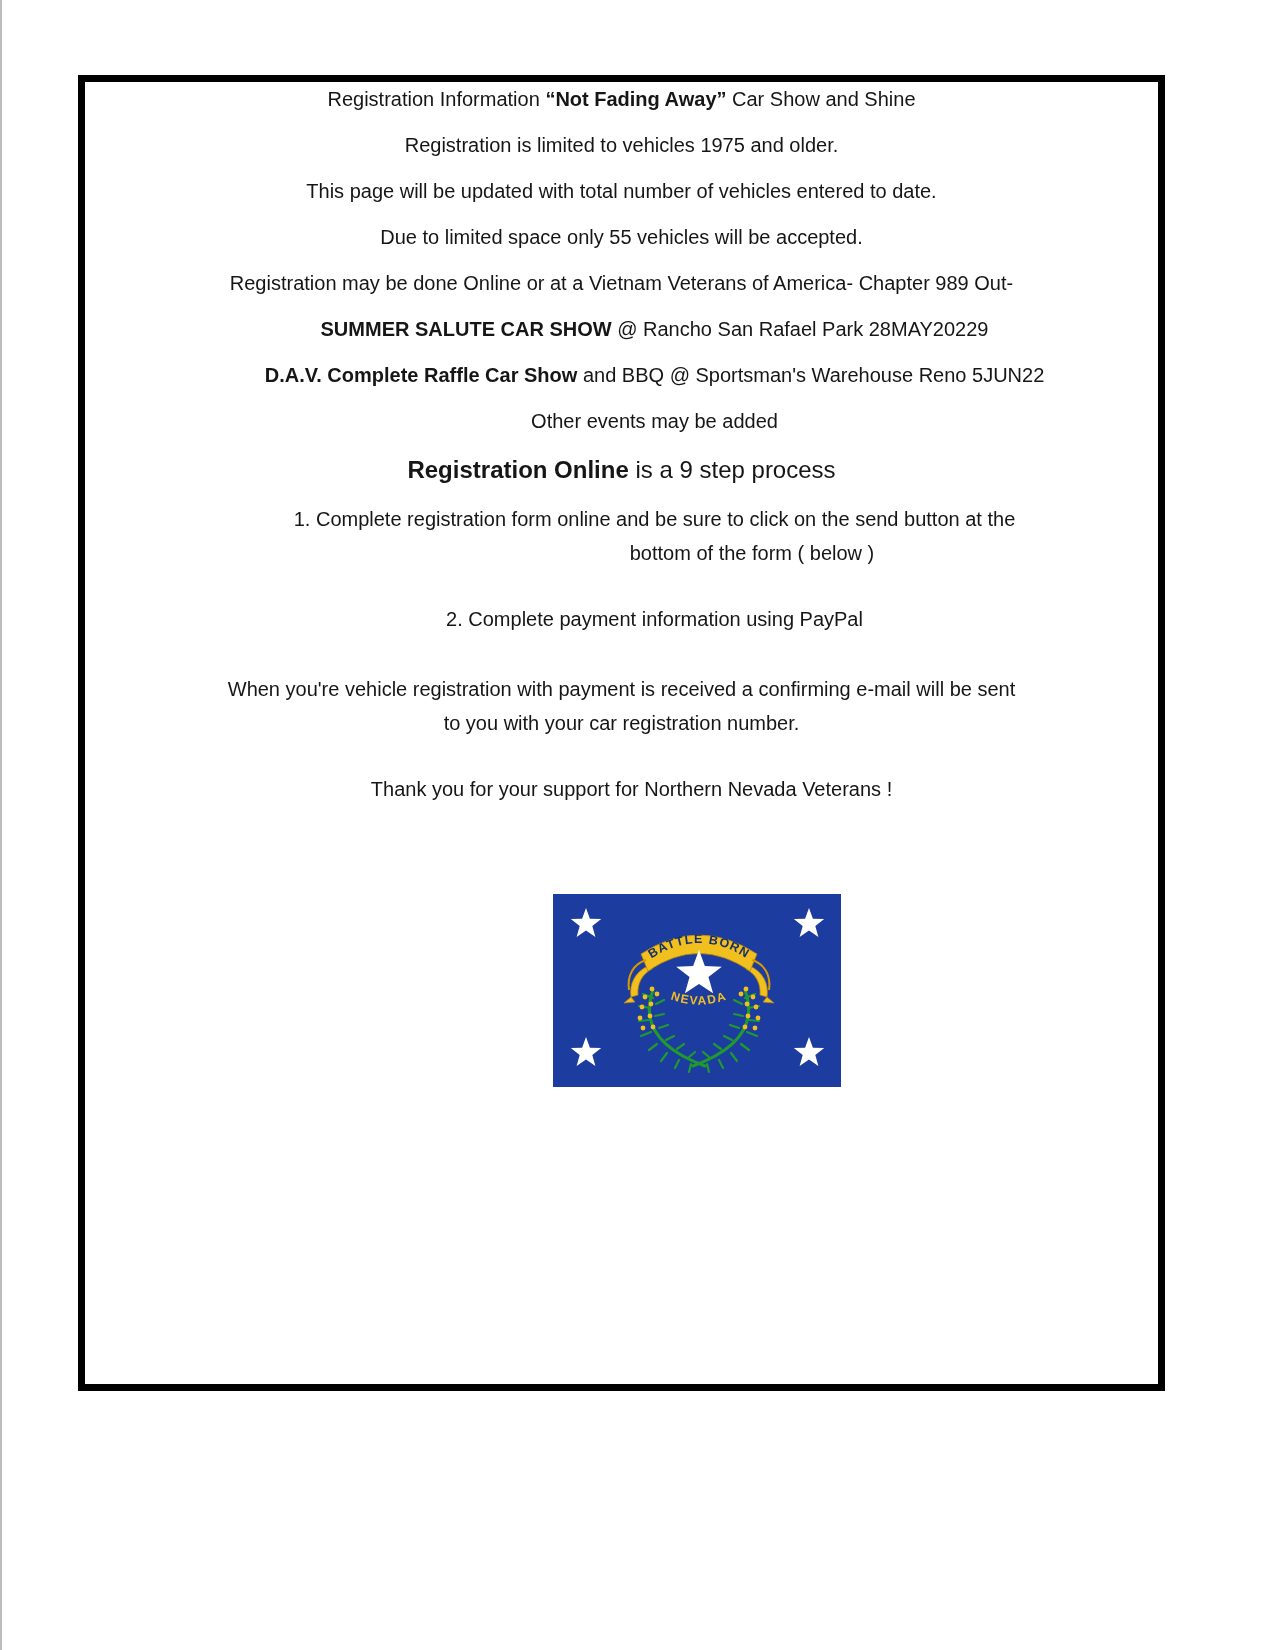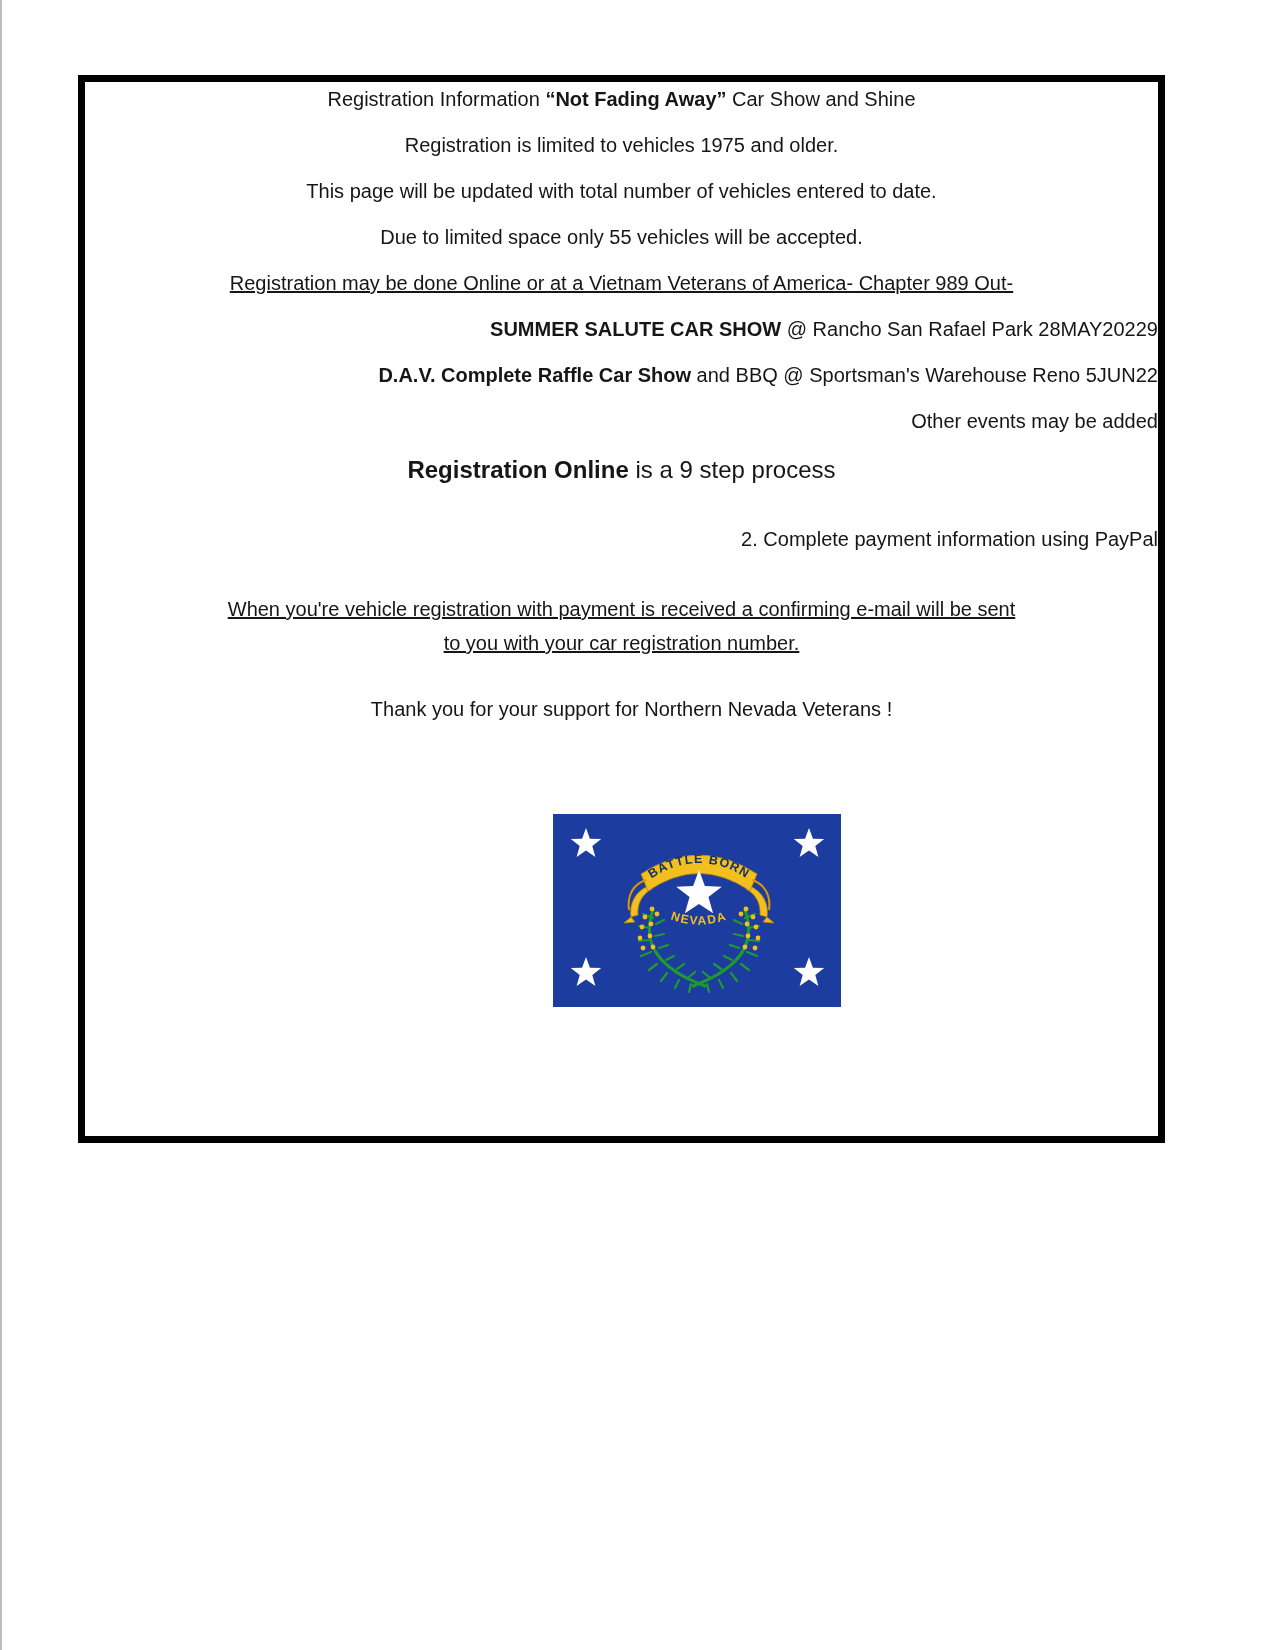--- a/index.html
+++ b/index.html
@@ -11,41 +11,41 @@
     position:relative;
     overflow:hidden;
   }
   .page-edge-line {
     position:absolute; left:0; top:0; width:2px; height:100%;
     background:#bdbdbd;
   }
   .doc-box {
     position:absolute;
     left:78px; top:75px;
-    width:1087px; height:1068px;
+    width:1087px; height:1316px;
     border:7px solid #000;
     box-sizing:border-box;
     background:#fff;
   }
   .doc-content { width:100%; }
   .para {
     font-size:20px;
     line-height:34px;
     margin:0 0 12px 0;
     white-space:nowrap;
   }
   .para.center { text-align:center; white-space:normal; }
-  .para.left { padding-left:66px; text-align:right; }
+  .para.left { padding-left:66px; text-align:center; }
   .para .b { font-weight:bold; }
   .para.heading {
     font-size:24px;
     line-height:40px;
     text-align:center;
   }
-  .cline { display:block;text-decoration:underline; }
+  .cline { display:block; }
   .step-wrap { padding-left:195px; }
   .gap-step2 { margin-top:32px; }
   .gap-confirm { margin-top:36px; }
   .gap-thanks { margin-top:32px;padding-left:20px; }
   .flag-wrap {
     margin-top:88px;
     margin-left:468px;
     width:288px; height:193px;
     line-height:0;
   }
@@ -74,20 +74,24 @@
       </p>
 
     <p class="para left"><span class="b">SUMMER SALUTE CAR SHOW</span><span> @ Rancho San Rafael Park 28MAY20229</span></p>
 
     <p class="para left"><span class="b">D.A.V. Complete Raffle Car Show</span><span> and BBQ @ Sportsman's Warehouse Reno 5JUN22</span></p>
 
     <p class="para left">Other events may be added</p>
 
     <p class="para heading"><span class="b">Registration Online</span><span> is a 9 step process</span></p>
 
+    <p class="para left">
+        <span class="cline">1. Complete registration form online and be sure to click on the send button at the</span>
+        <span class="cline step-wrap">bottom of the form ( below )</span>
+      </p>
 
     <p class="para left gap-step2">2. Complete payment information using PayPal</p>
 
     <p class="para center gap-confirm">
         <span class="cline">When you're vehicle registration with payment is received a confirming e-mail will be sent</span>
         <span class="cline">to you with your car registration number.</span>
       </p>
 
     <p class="para center gap-thanks">Thank you for your support for Northern Nevada Veterans !</p>
 

